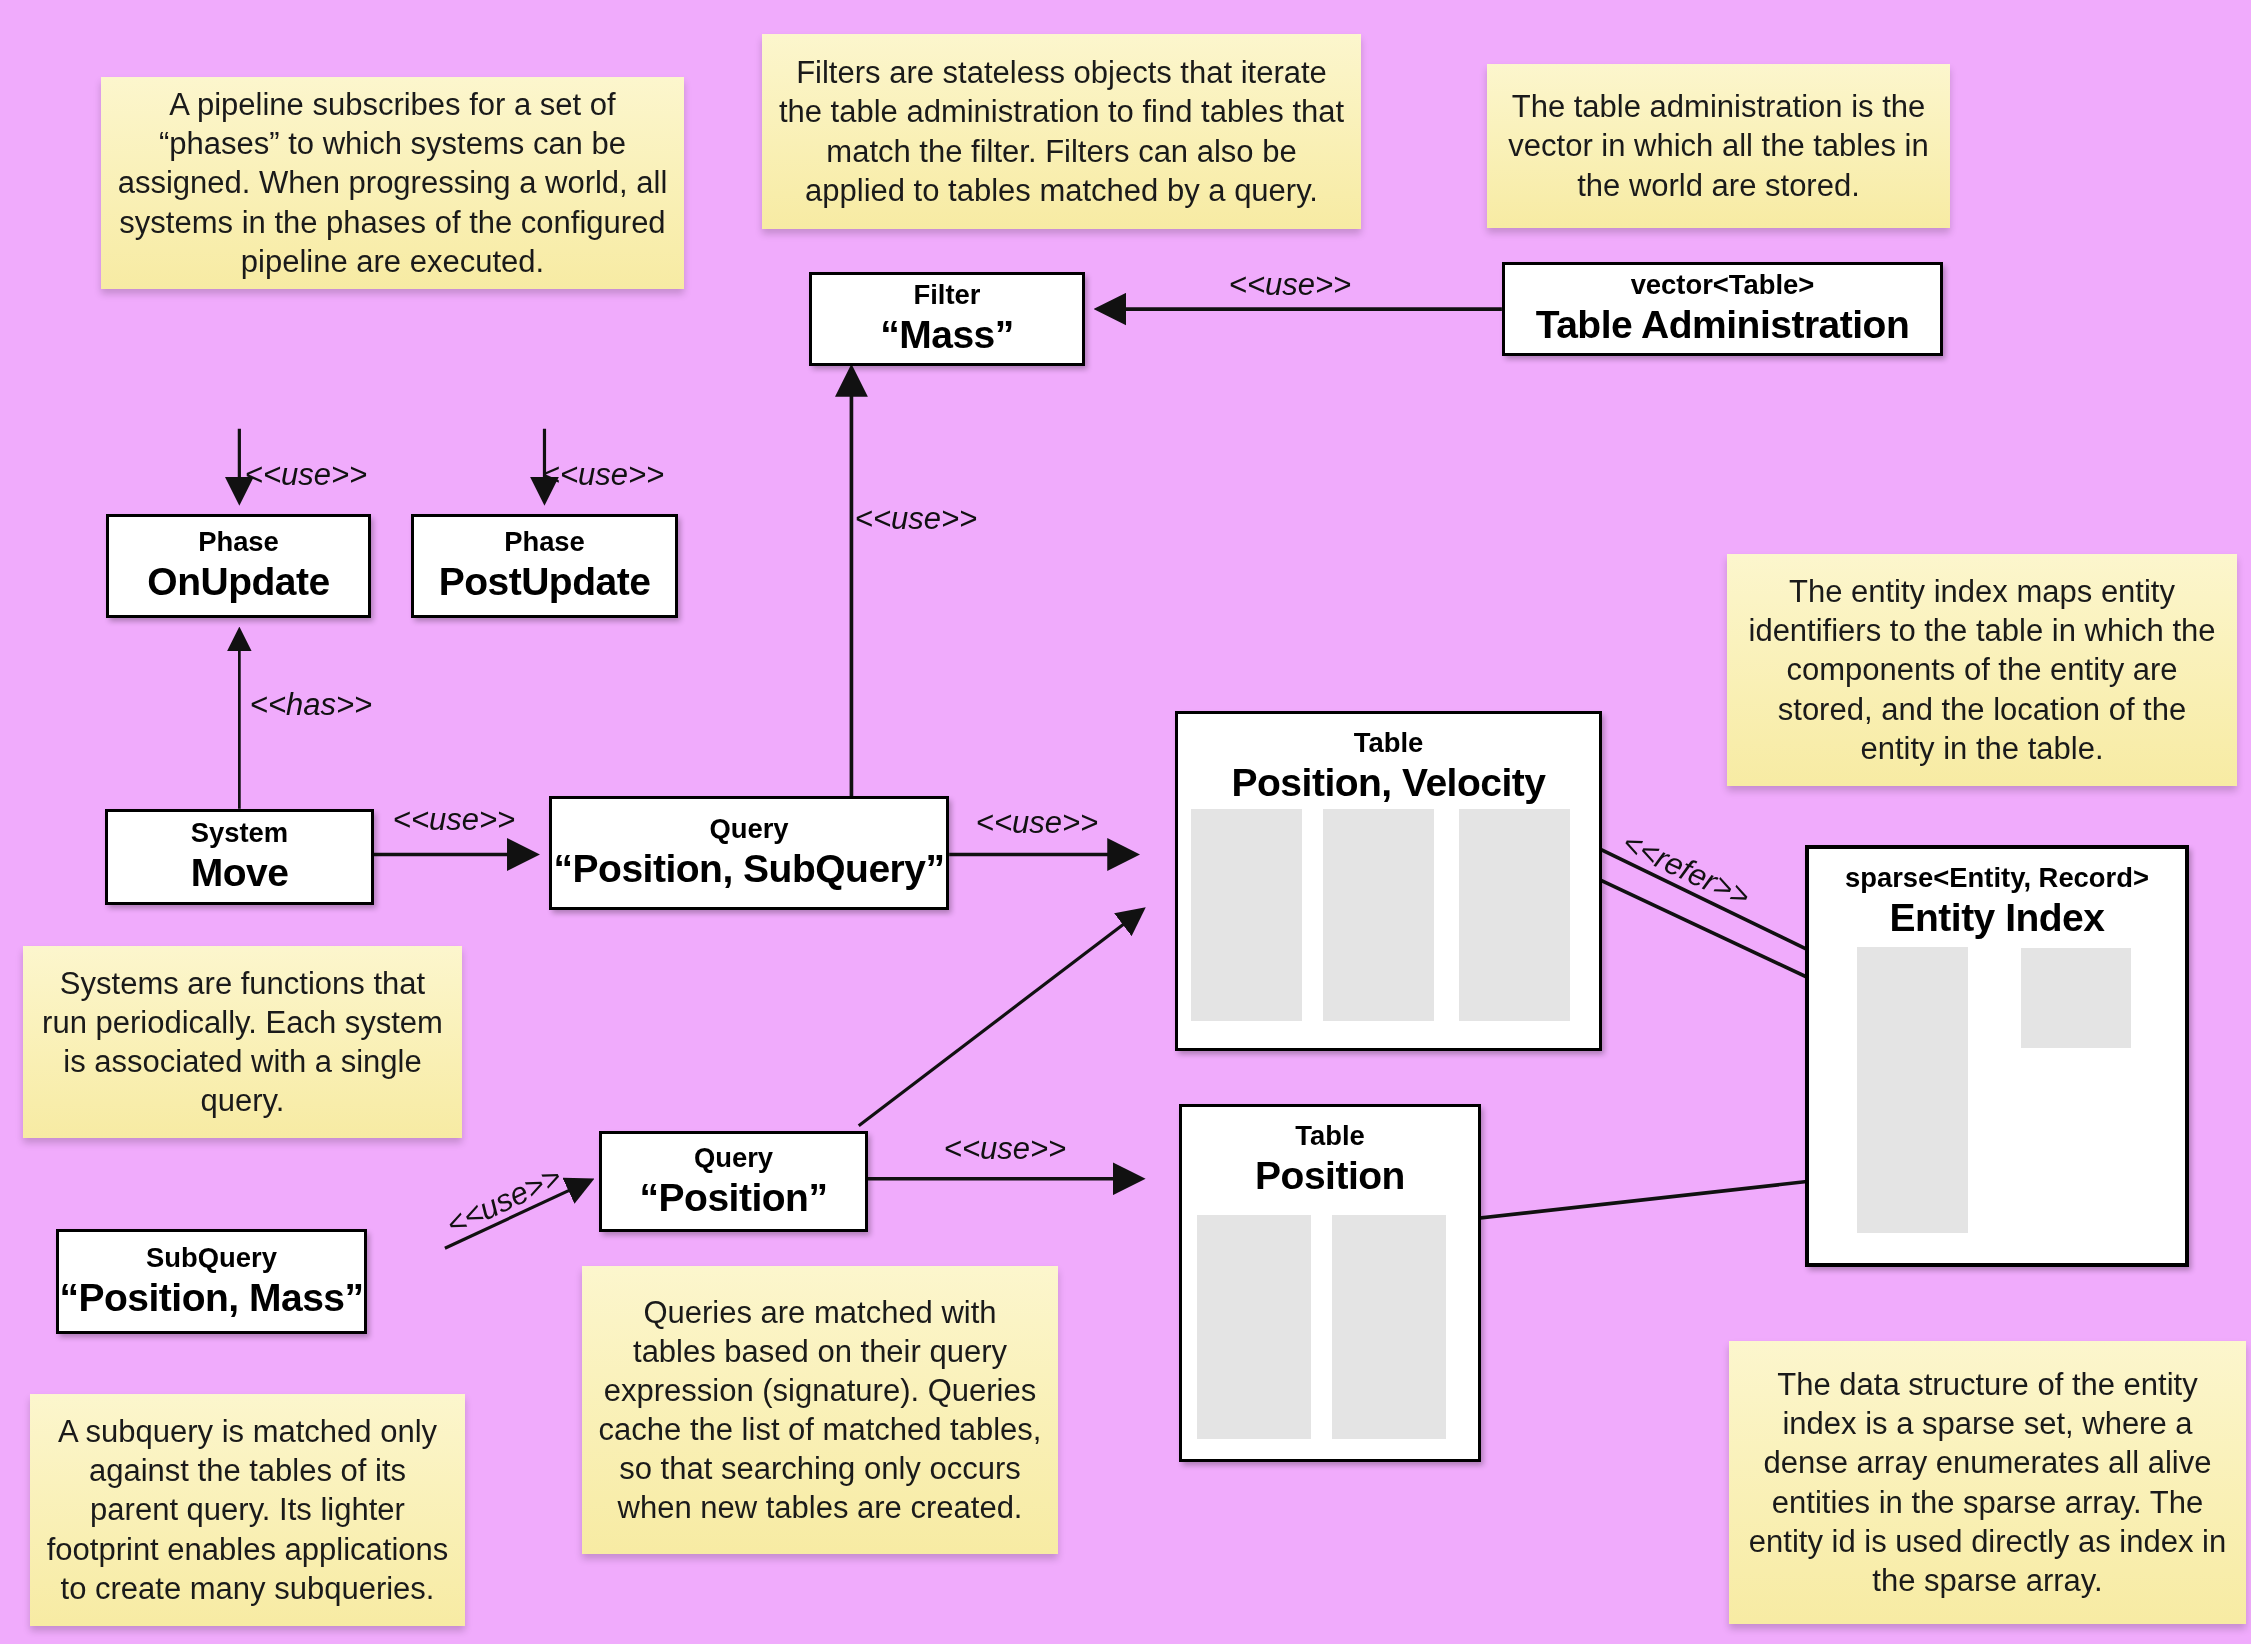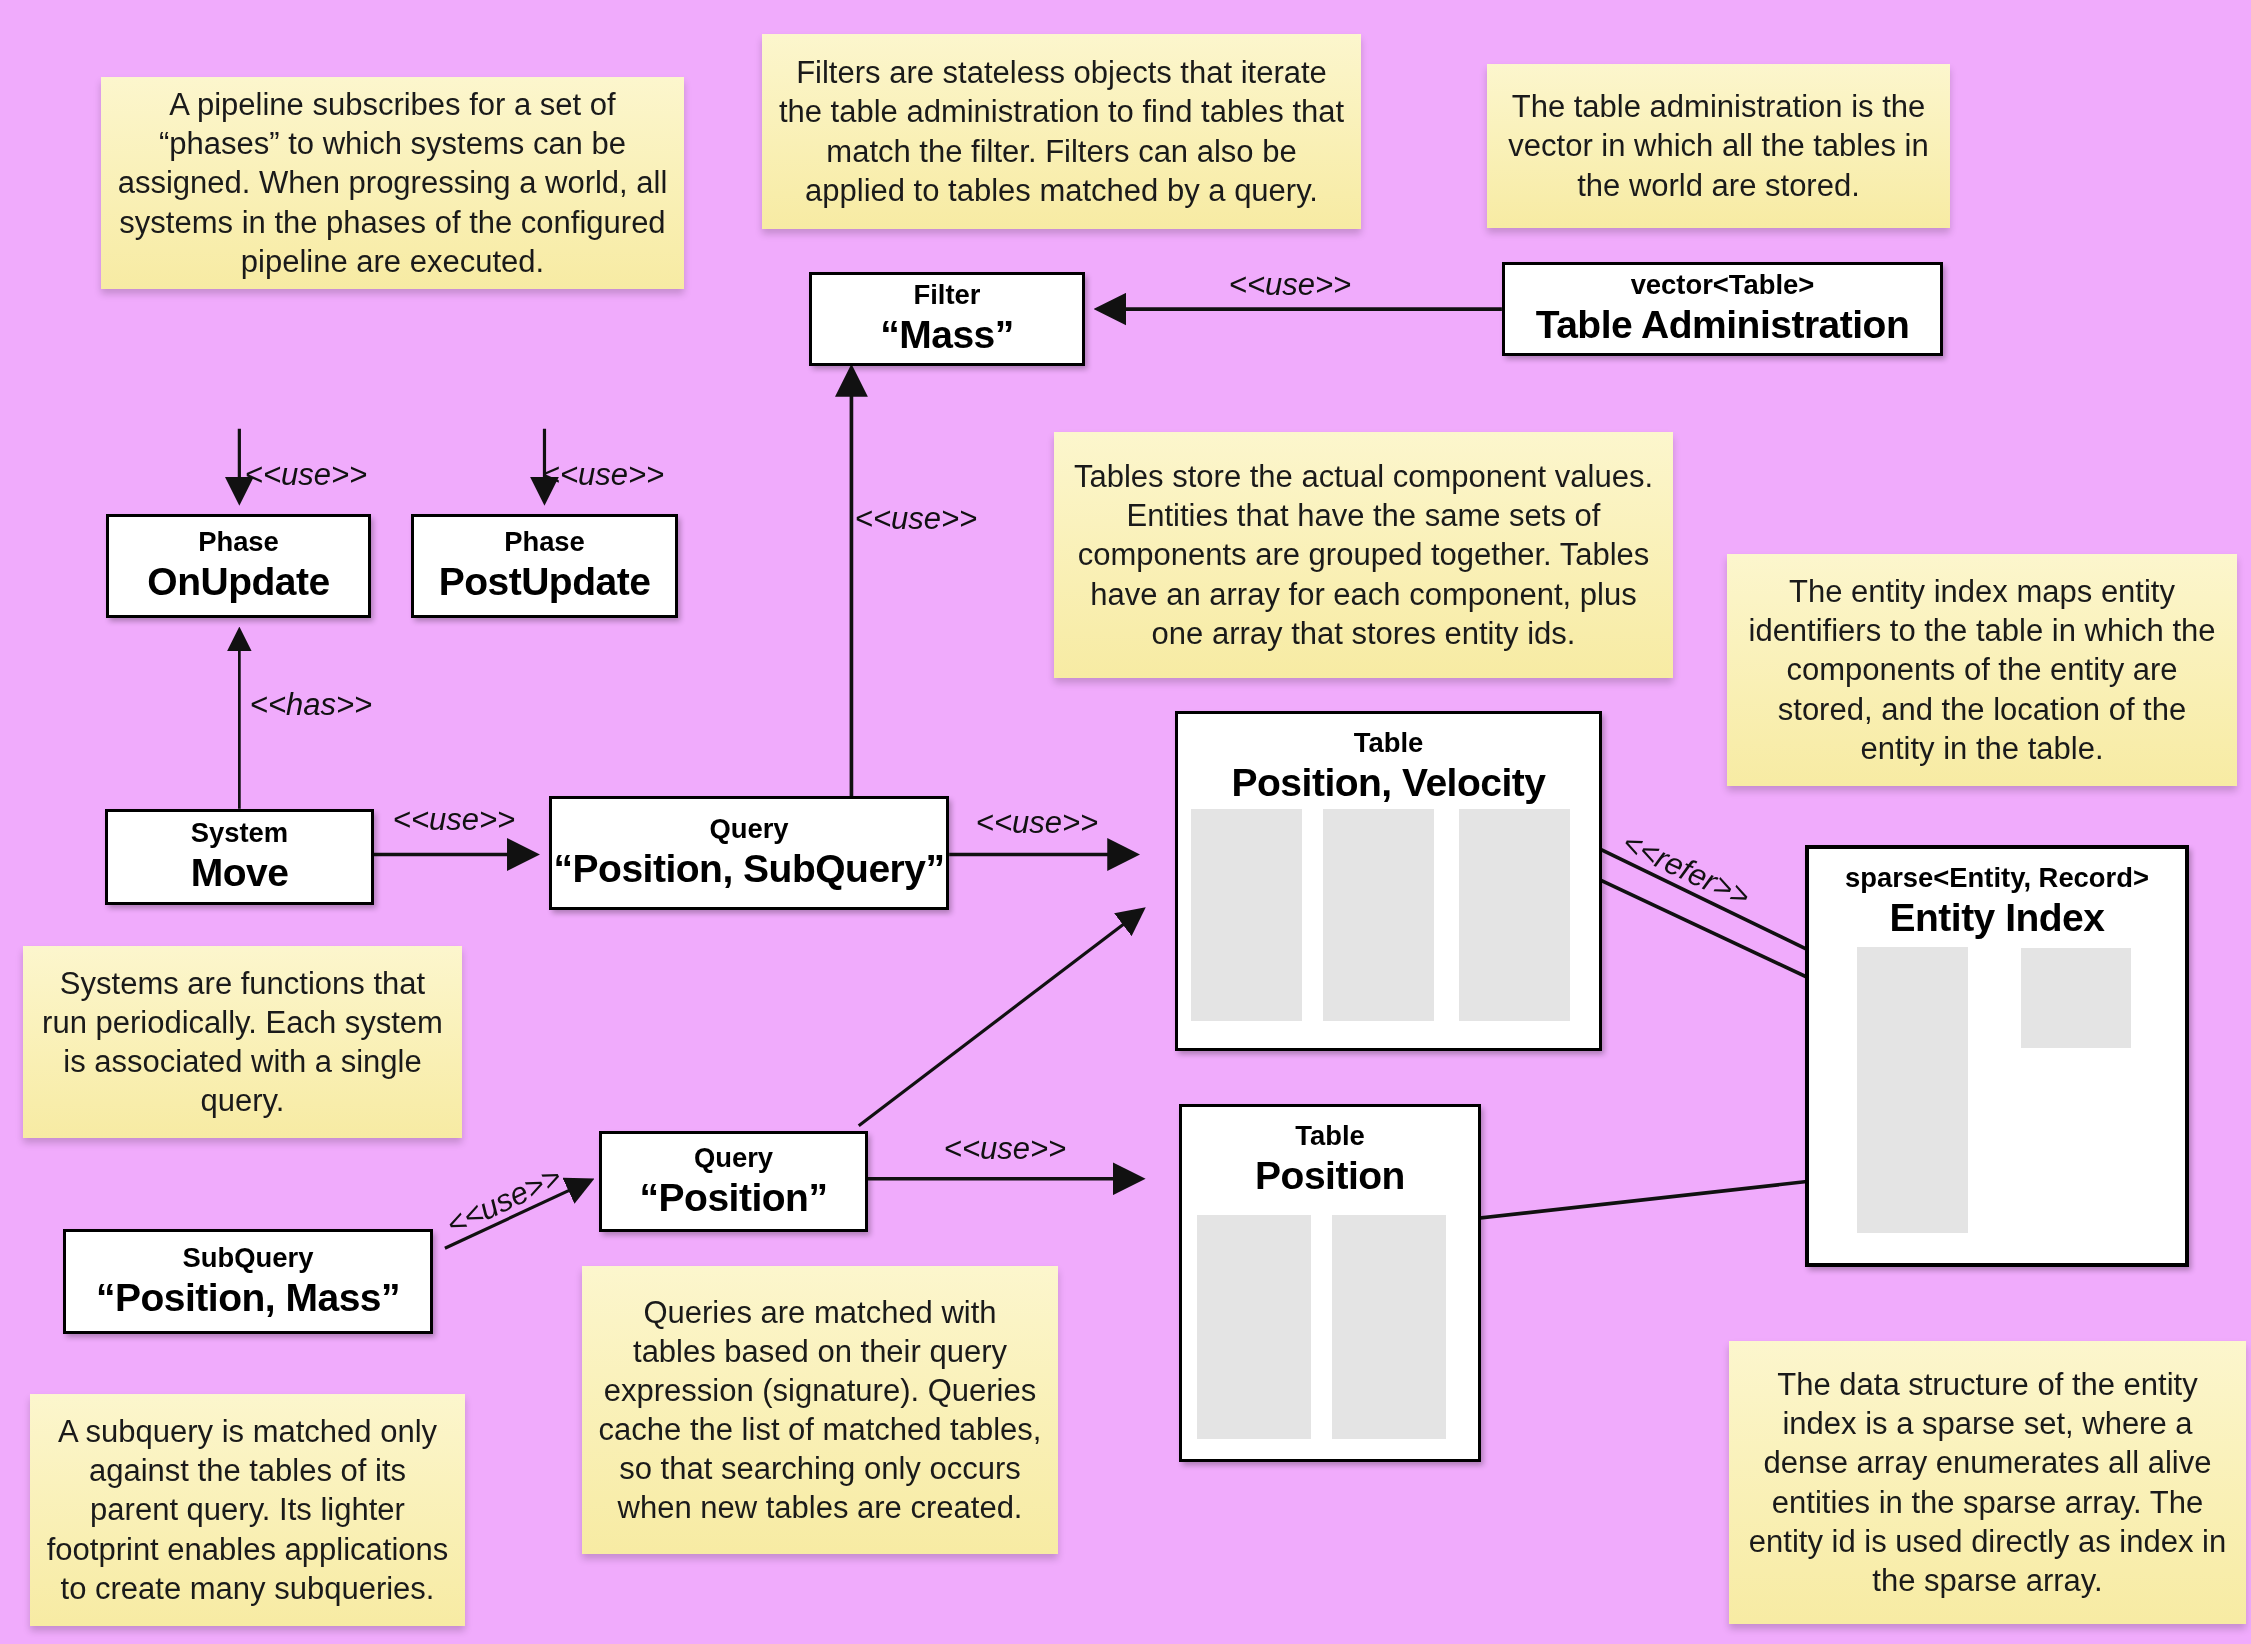--- a/index.html
+++ b/index.html
@@ -112,23 +112,20 @@
 
   <div class="note" style="left:101px;top:77px;width:583px;height:212px">
     <span>A pipeline subscribes for a set of “phases” to which systems can be assigned. When progressing a world, all systems in the phases of the configured pipeline are executed.</span>
   </div>
   <div class="note" style="left:762px;top:34px;width:599px;height:195px">
     <span>Filters are stateless objects that iterate the table administration to find tables that match the filter. Filters can also be applied to tables matched by a query.</span>
   </div>
   <div class="note" style="left:1487px;top:64px;width:463px;height:164px">
     <span>The table administration is the vector in which all the tables in the world are stored.</span>
   </div>
-  <div class="note" style="left:1054px;top:432px;width:619px;height:246px">
-    <span>Tables store the actual component values. Entities that have the same sets of components are grouped together. Tables have an array for each component, plus one array that stores entity ids.</span>
-  </div>
   <div class="note" style="left:1727px;top:554px;width:510px;height:232px">
     <span>The entity index maps entity identifiers to the table in which the components of the entity are stored, and the location of the entity in the table.</span>
   </div>
   <div class="note" style="left:23px;top:946px;width:439px;height:192px">
     <span>Systems are functions that run periodically. Each system is associated with a single query.</span>
   </div>
   <div class="note" style="left:582px;top:1266px;width:476px;height:288px">
     <span>Queries are matched with tables based on their query expression (signature). Queries cache the list of matched tables, so that searching only occurs when new tables are created.</span>
   </div>
   <div class="note" style="left:30px;top:1394px;width:435px;height:232px">
@@ -182,21 +179,21 @@
     <div class="bname">“Position”</div>
   </div>
 
   <div class="box table-box" style="left:1151px;top:1104px;width:302px;height:358px">
     <div class="stereo">Table</div>
     <div class="bname">Position</div>
     <div class="array-block" style="left:14.6px;top:108px;width:114px;height:224px"></div>
     <div class="array-block" style="left:150px;top:108px;width:114px;height:224px"></div>
   </div>
 
-  <div class="box" style="left:63px;top:1229px;width:370px;height:105px">
+  <div class="box" style="left:56px;top:1229px;width:311px;height:105px">
     <div class="stereo">SubQuery</div>
     <div class="bname">“Position, Mass”</div>
   </div>
 
   <div class="box table-box thick" style="left:1777px;top:845px;width:384px;height:422px">
     <div class="stereo">sparse&lt;Entity, Record&gt;</div>
     <div class="bname">Entity Index</div>
     <div class="array-block" style="left:48px;top:98px;width:111px;height:286px"></div>
     <div class="array-block" style="left:212px;top:99px;width:110px;height:100px"></div>
   </div>

